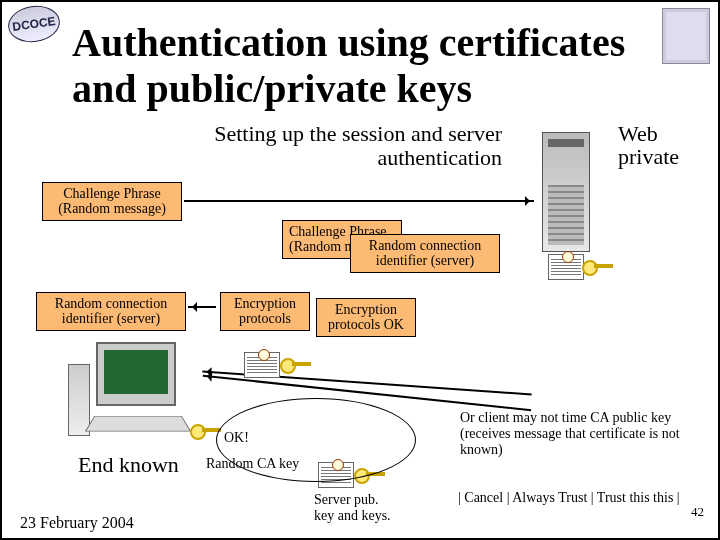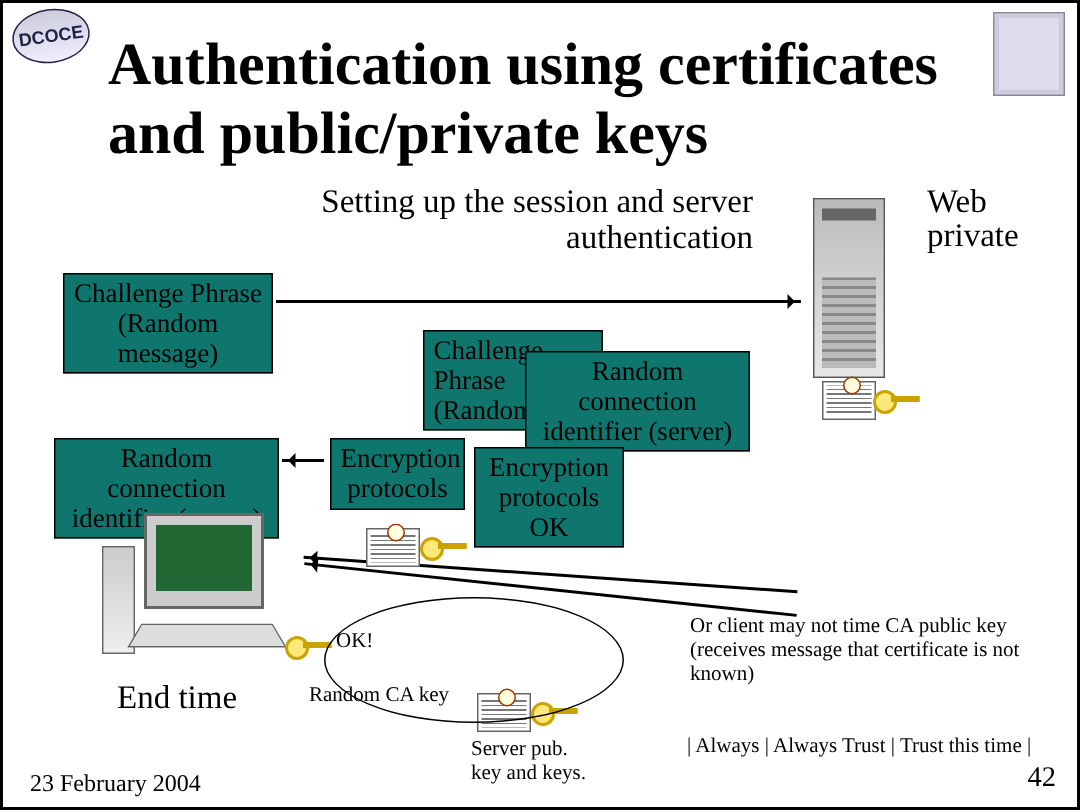--- a/index.html
+++ b/index.html
@@ -2,42 +2,42 @@
 <html><head>
 <meta charset="utf-8">
 <style>
   *{box-sizing:border-box;margin:0;padding:0}
   body{width:720px;height:540px;font-family:"Times New Roman",serif;background:#fff;position:relative;border:2px solid #000;overflow:hidden}
   .logo-l{position:absolute;left:6px;top:4px;width:52px;height:36px;border:1.5px solid #224;border-radius:50%;display:flex;align-items:center;justify-content:center;font:bold 12px sans-serif;transform:rotate(-8deg);color:#224;background:linear-gradient(#ccd,#eef)}
   .logo-r{position:absolute;right:8px;top:6px;width:48px;height:56px;border:1px solid #889;background:#dde;box-shadow:inset 0 0 0 3px #ccd}
   .title{position:absolute;left:70px;top:18px;width:570px;font-size:40px;line-height:1.15}
   .subtitle{position:absolute;left:210px;top:120px;width:290px;text-align:right;font-size:22px;line-height:1.1}
   .web{position:absolute;left:616px;top:120px;font-size:22px;line-height:1.05}
-  .box{position:absolute;border:1px solid #000;background:#0f766e;font-size:18px;padding:3px 6px;line-height:1.1;text-align:center}
+  .box{position:absolute;border:1px solid #000;background:#fdba74;font-size:14px;padding:3px 6px;line-height:1.1;text-align:center}
   .server{position:absolute;left:540px;top:130px;width:48px;height:120px;background:linear-gradient(#bbb,#e8e8e8);border:1px solid #555}
   .server::before{content:"";position:absolute;left:5px;top:6px;right:5px;height:8px;background:#666}
   .server::after{content:"";position:absolute;left:5px;right:5px;bottom:6px;height:60px;background:repeating-linear-gradient(#888,#888 2px,#bbb 2px,#bbb 6px)}
   .pc{position:absolute;left:66px;top:340px;width:130px;height:100px}
   .monitor{position:absolute;left:28px;top:0;width:80px;height:64px;background:#ccc;border:2px solid #666}
   .screen{position:absolute;left:6px;top:6px;right:6px;bottom:10px;background:#263}
   .tower{position:absolute;left:0;top:22px;width:22px;height:72px;background:linear-gradient(#ccc,#eee);border:1px solid #666}
   .kbd{position:absolute;left:22px;top:70px;width:96px;height:22px;background:#ddd;border:1px solid #666;transform:perspective(80px) rotateX(45deg)}
   .enduser{position:absolute;left:76px;top:450px;font-size:22px}
   .arrow{position:absolute;background:#000;height:2px}
   .arrow.r::after{content:"";position:absolute;right:-1px;top:-4px;border:5px solid transparent;border-left-color:#000}
   .arrow.l::after{content:"";position:absolute;left:-1px;top:-4px;border:5px solid transparent;border-right-color:#000}
   .cert{position:absolute;width:36px;height:26px;border:1px solid #666;background:#fff}
   .cert::before{content:"";position:absolute;left:2px;right:2px;top:2px;bottom:2px;background:repeating-linear-gradient(#fff,#fff 2px,#777 2px,#777 3px)}
   .cert::after{content:"";position:absolute;left:13px;top:-4px;width:10px;height:10px;border:1px solid #993300;border-radius:50%;background:#ffd}
   .key{position:absolute;width:28px;height:14px}
   .key::before{content:"";position:absolute;left:0;top:0;width:12px;height:12px;border:2px solid #c9a400;border-radius:50%;background:#ffe87a}
   .key::after{content:"";position:absolute;left:12px;top:4px;width:16px;height:4px;background:#c9a400;border-right:3px double #c9a400}
   .ellipse{position:absolute;border:1.5px solid #000;border-radius:50%}
   .foot-l{position:absolute;left:18px;bottom:6px;font-size:16px}
-  .foot-r{position:absolute;right:14px;bottom:8px;font-size:19px}
+  .foot-r{position:absolute;right:14px;bottom:18px;font-size:13px}
   .note{position:absolute;font-size:14px;line-height:1.15}
   .ok{position:absolute;font-size:14px}
   .small{font-size:14px}
 </style>
 </head>
 <body>
 
 <div class="logo-l">DCOCE</div>
 <div class="logo-r"></div>
 
@@ -71,31 +71,31 @@
 <div class="arrow l" style="left:200px;top:390px;width:330px;transform:rotate(6deg)"></div>
 
 <div class="pc">
   <div class="tower"></div>
   <div class="monitor">
       <div class="screen"></div>
     </div>
   <div class="kbd"></div>
 </div>
 <div class="key" style="left:188px;top:422px"></div>
-<div class="enduser">End time</div>
+<div class="enduser">End known</div>
 
 <div class="cert" style="left:242px;top:350px"></div>
 <div class="key" style="left:278px;top:356px"></div>
 <div class="cert" style="left:316px;top:460px"></div>
 <div class="key" style="left:352px;top:466px"></div>
 
-<div class="ok" style="left:222px;top:418px">OK!</div>
+<div class="ok" style="left:222px;top:428px">OK!</div>
 <div class="small" style="position:absolute;left:204px;top:454px">Random CA key</div>
 <div class="small" style="position:absolute;left:312px;top:490px;white-space:pre-line">Server pub.
 key and keys.</div>
 
 <div class="ellipse" style="left:214px;top:396px;width:200px;height:84px"></div>
 
 <div class="note" style="left:458px;top:408px;width:246px">Or client may not time CA public key (receives message that certificate is not known)</div>
-<div class="note" style="left:456px;top:488px;width:260px">| Always | Always Trust | Trust this time |</div>
+<div class="note" style="left:456px;top:488px;width:260px">| Cancel | Always Trust | Trust this this |</div>
 
 <div class="foot-l">23 February 2004</div>
 <div class="foot-r">42</div>
 
 </body></html>

